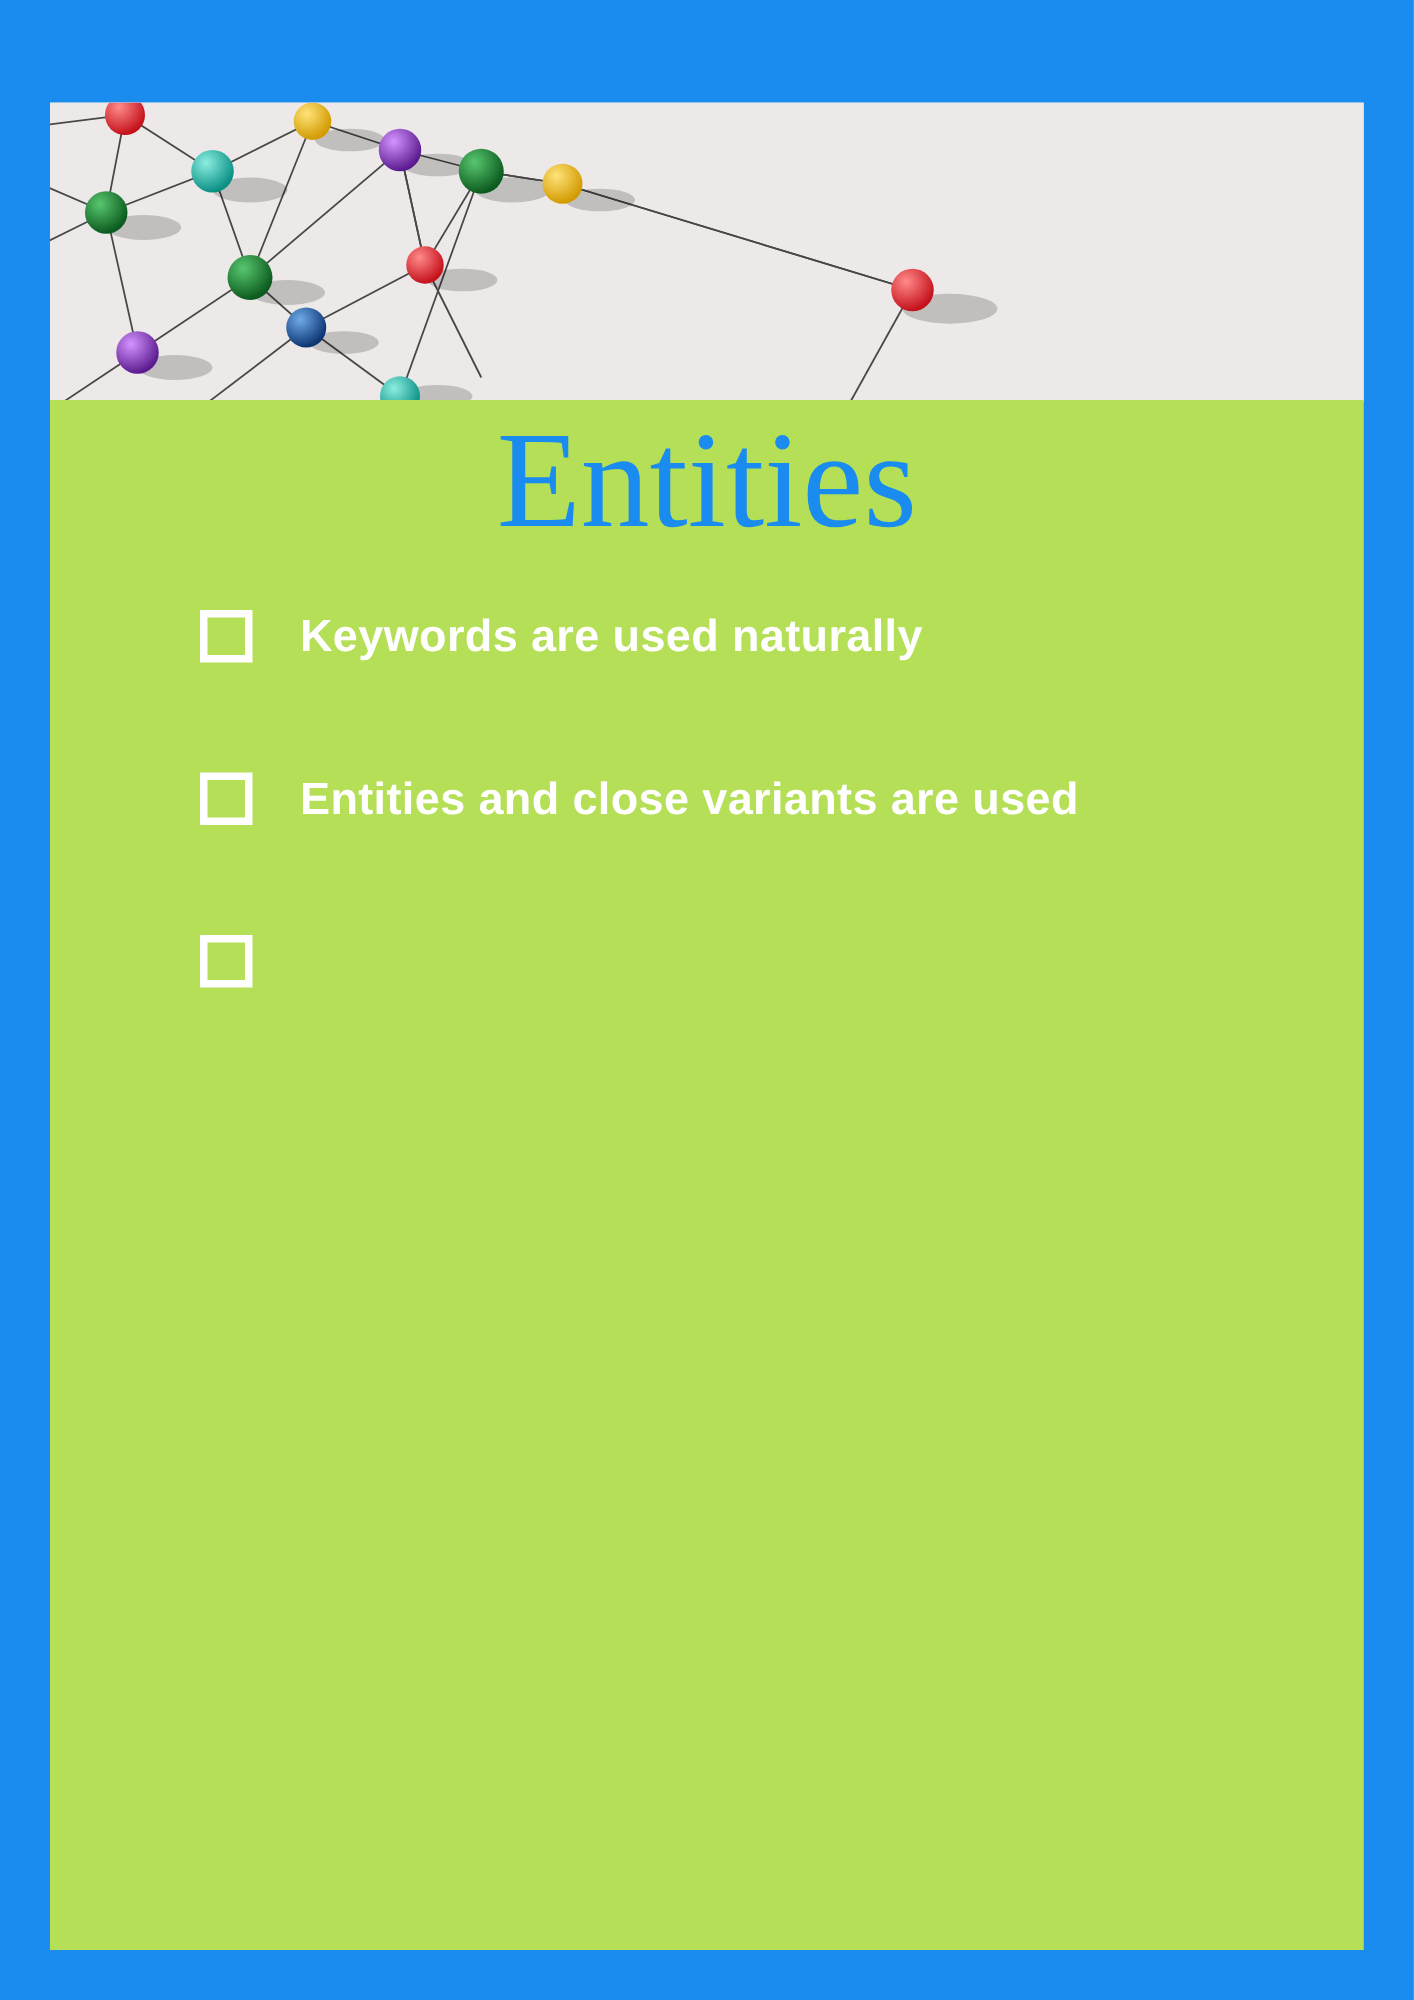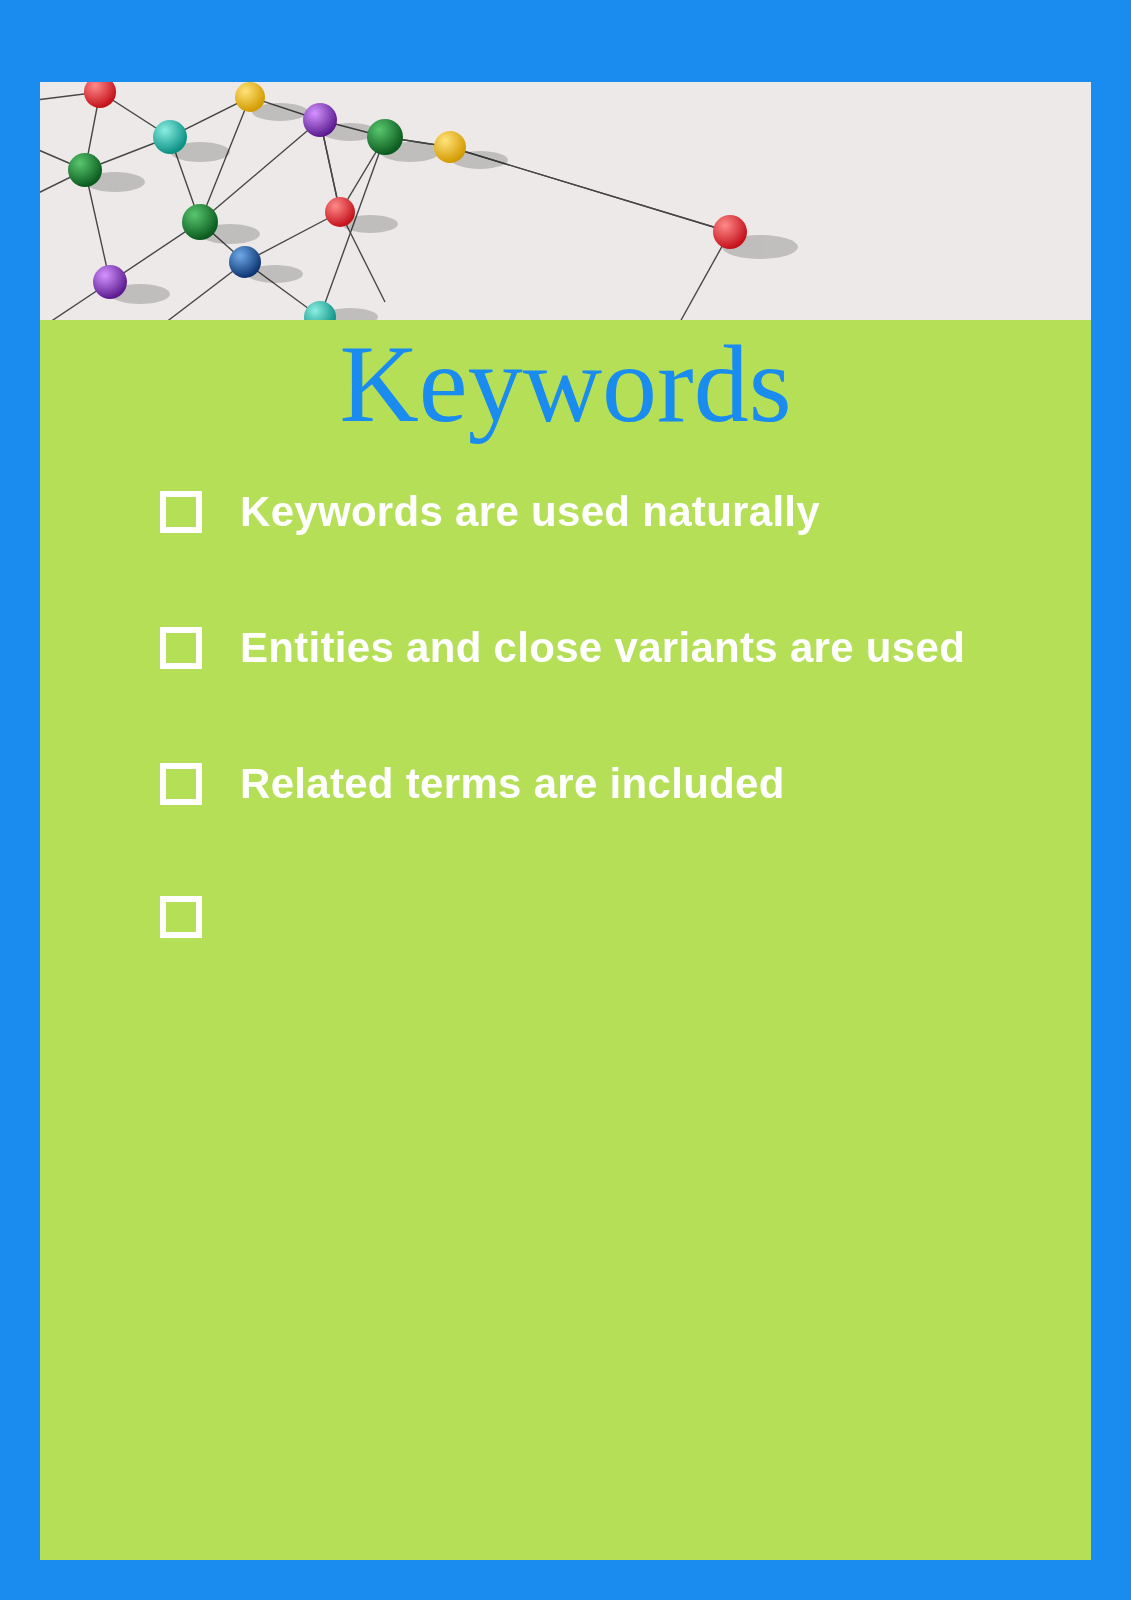--- a/index.html
+++ b/index.html
@@ -69,21 +69,21 @@
     width: 42px;
     height: 42px;
     border: 6px solid #ffffff;
     flex: 0 0 auto;
     background: transparent;
   }
   .item-label {
     font-family: "Arial Narrow", "Helvetica Neue", Arial, sans-serif;
     font-stretch: condensed;
     font-weight: 600;
-    font-size: 42px;
+    font-size: 36px;
     color: #ffffff;
     letter-spacing: 0.3px;
   }
 </style>
 </head>
 <body>
 
 <div class="hero">
   <svg viewBox="0 0 1051 240" preserveAspectRatio="xMidYMid slice">
     <defs>
@@ -158,33 +158,29 @@
       <circle cx="205" cy="180" r="16" fill="url(#pinB)"></circle>
       <circle cx="70" cy="200" r="17" fill="url(#pinP)"></circle>
       <circle cx="280" cy="235" r="16" fill="url(#pinT)"></circle>
       <circle cx="690" cy="150" r="17" fill="url(#pinR)"></circle>
     </g>
   </svg>
 </div>
 
 <div class="card">
   <div class="title-block">
-    <div class="title-script">Keywords</div>
+    <div class="title-script">Entities</div>
   </div>
 
   <div class="items">
     <div class="item">
       <div class="checkbox"></div>
       <div class="item-label">Keywords are used naturally</div>
     </div>
     <div class="item">
       <div class="checkbox"></div>
       <div class="item-label">Entities and close variants are used</div>
     </div>
     <div class="item">
       <div class="checkbox"></div>
-      <div class="item-label">Related terms are included</div>
-    </div>
-    <div class="item">
-      <div class="checkbox"></div>
     </div>
   </div>
 </div>
 
 </body></html>

